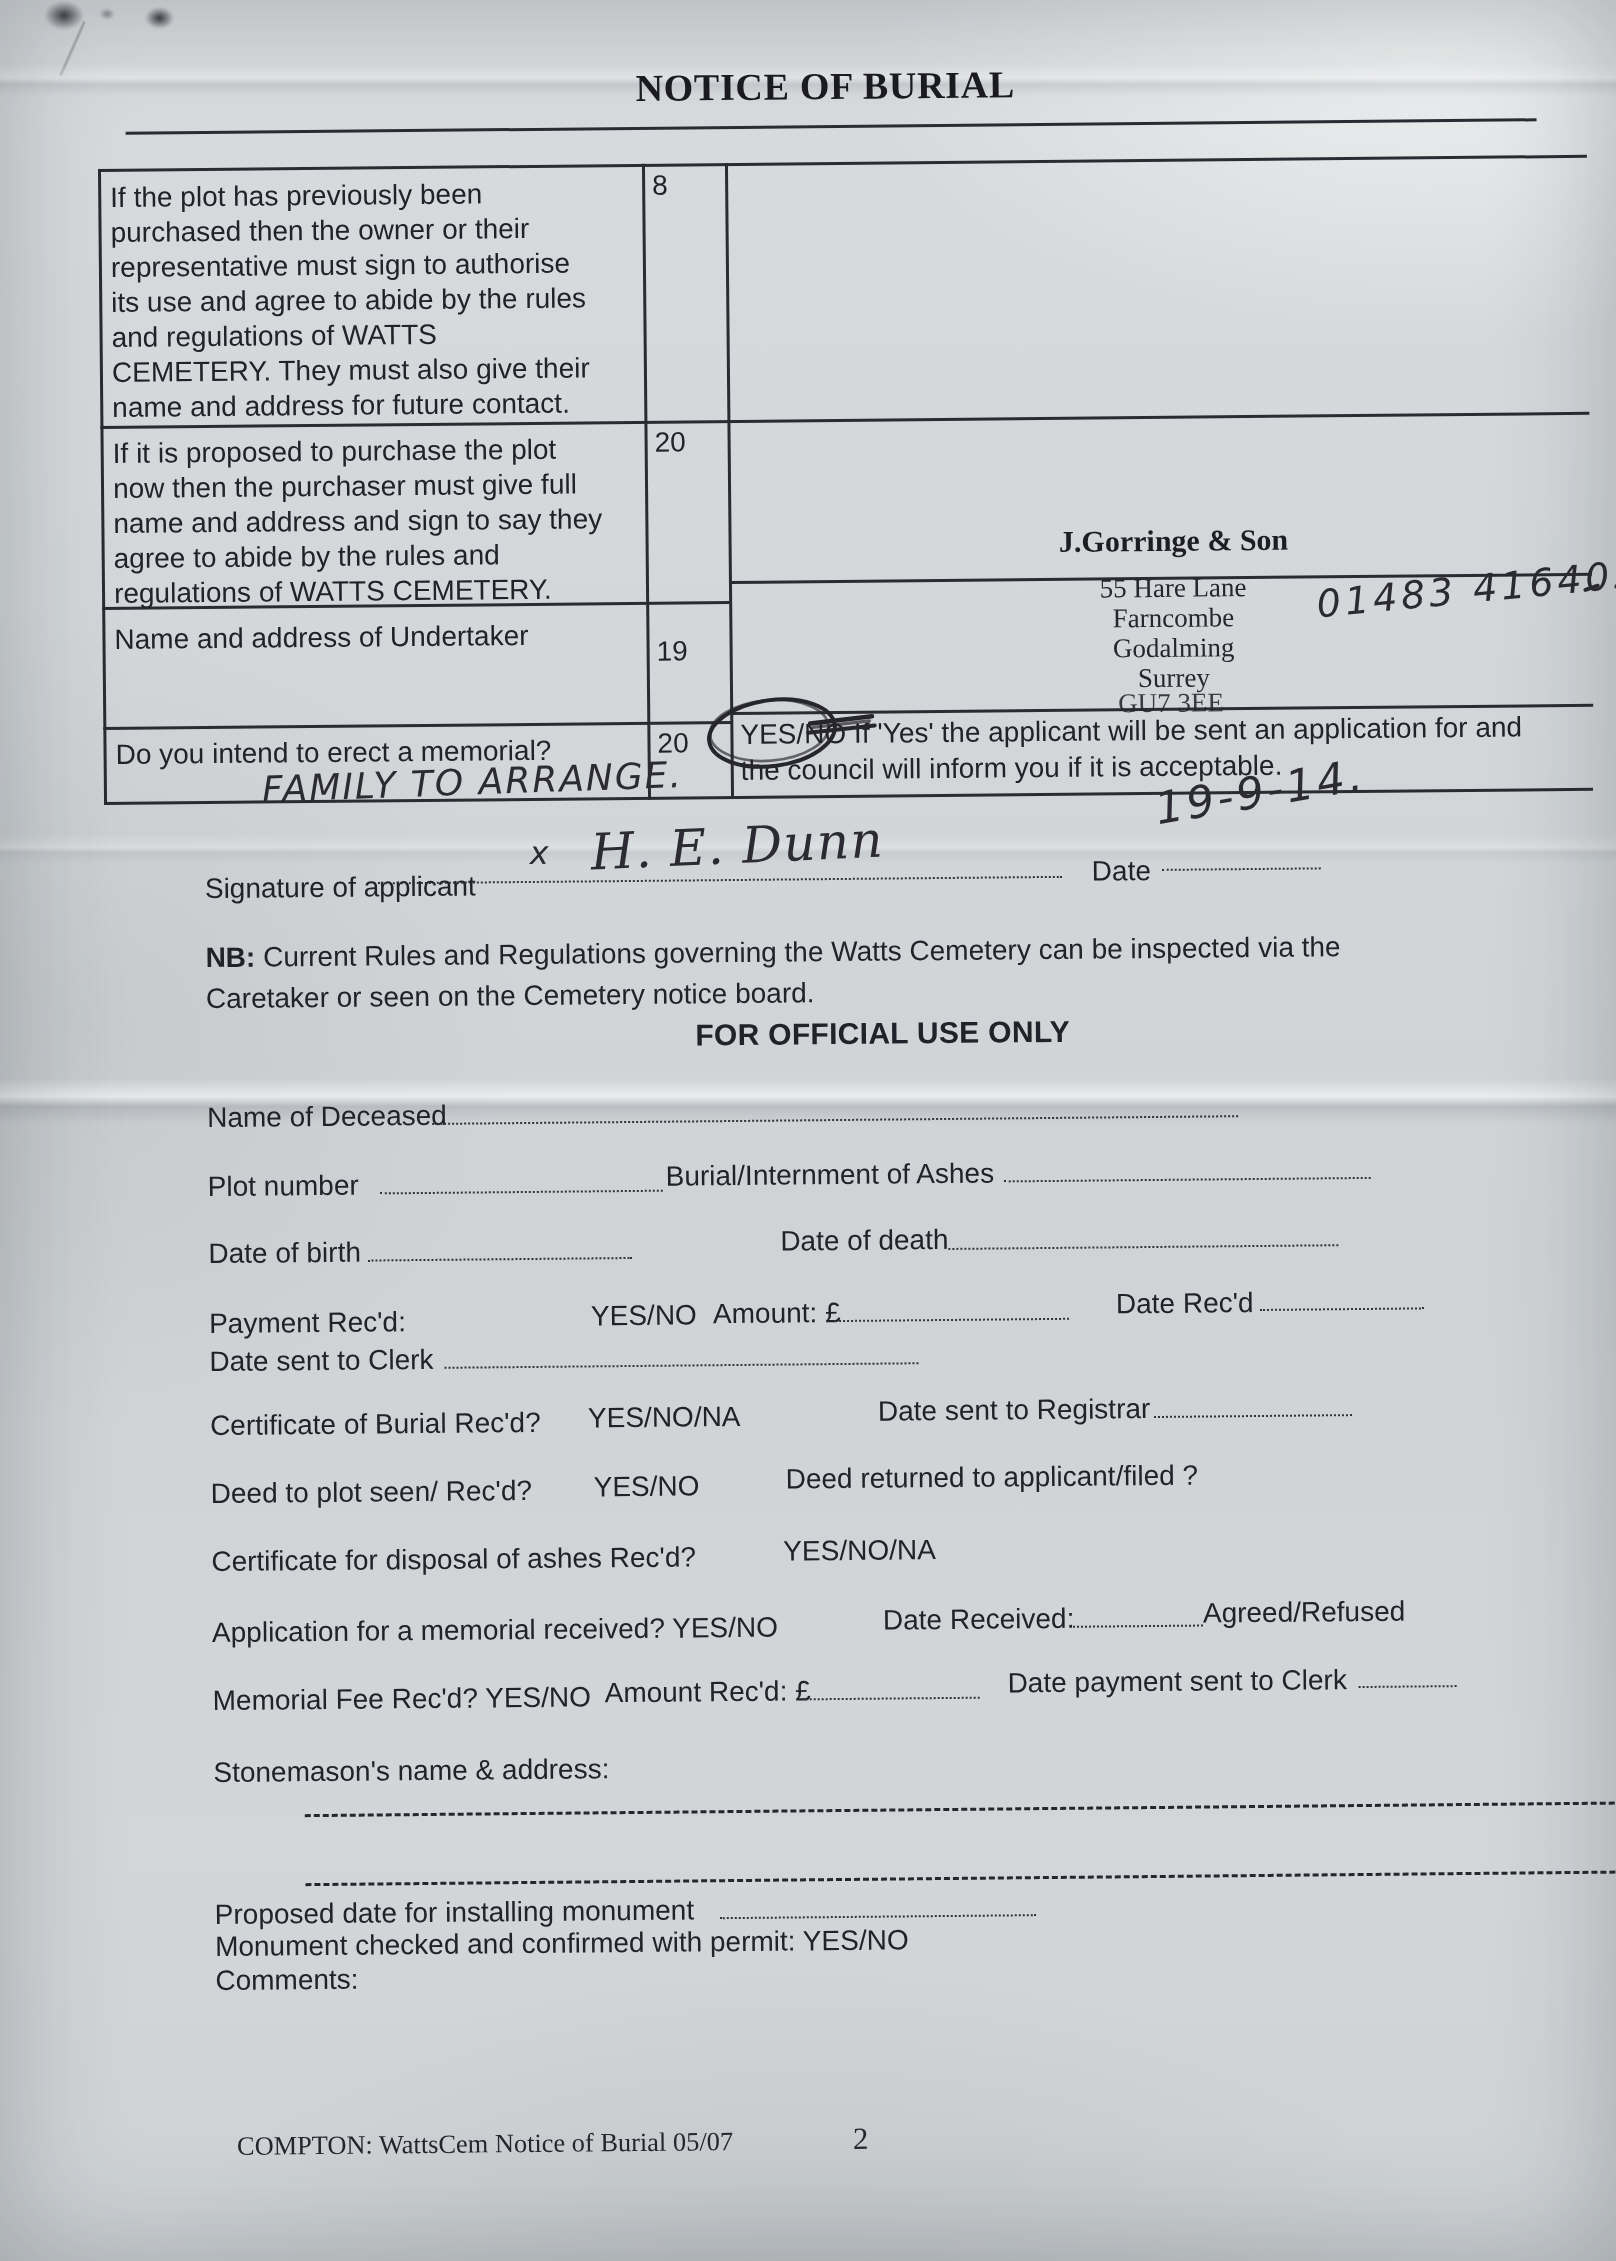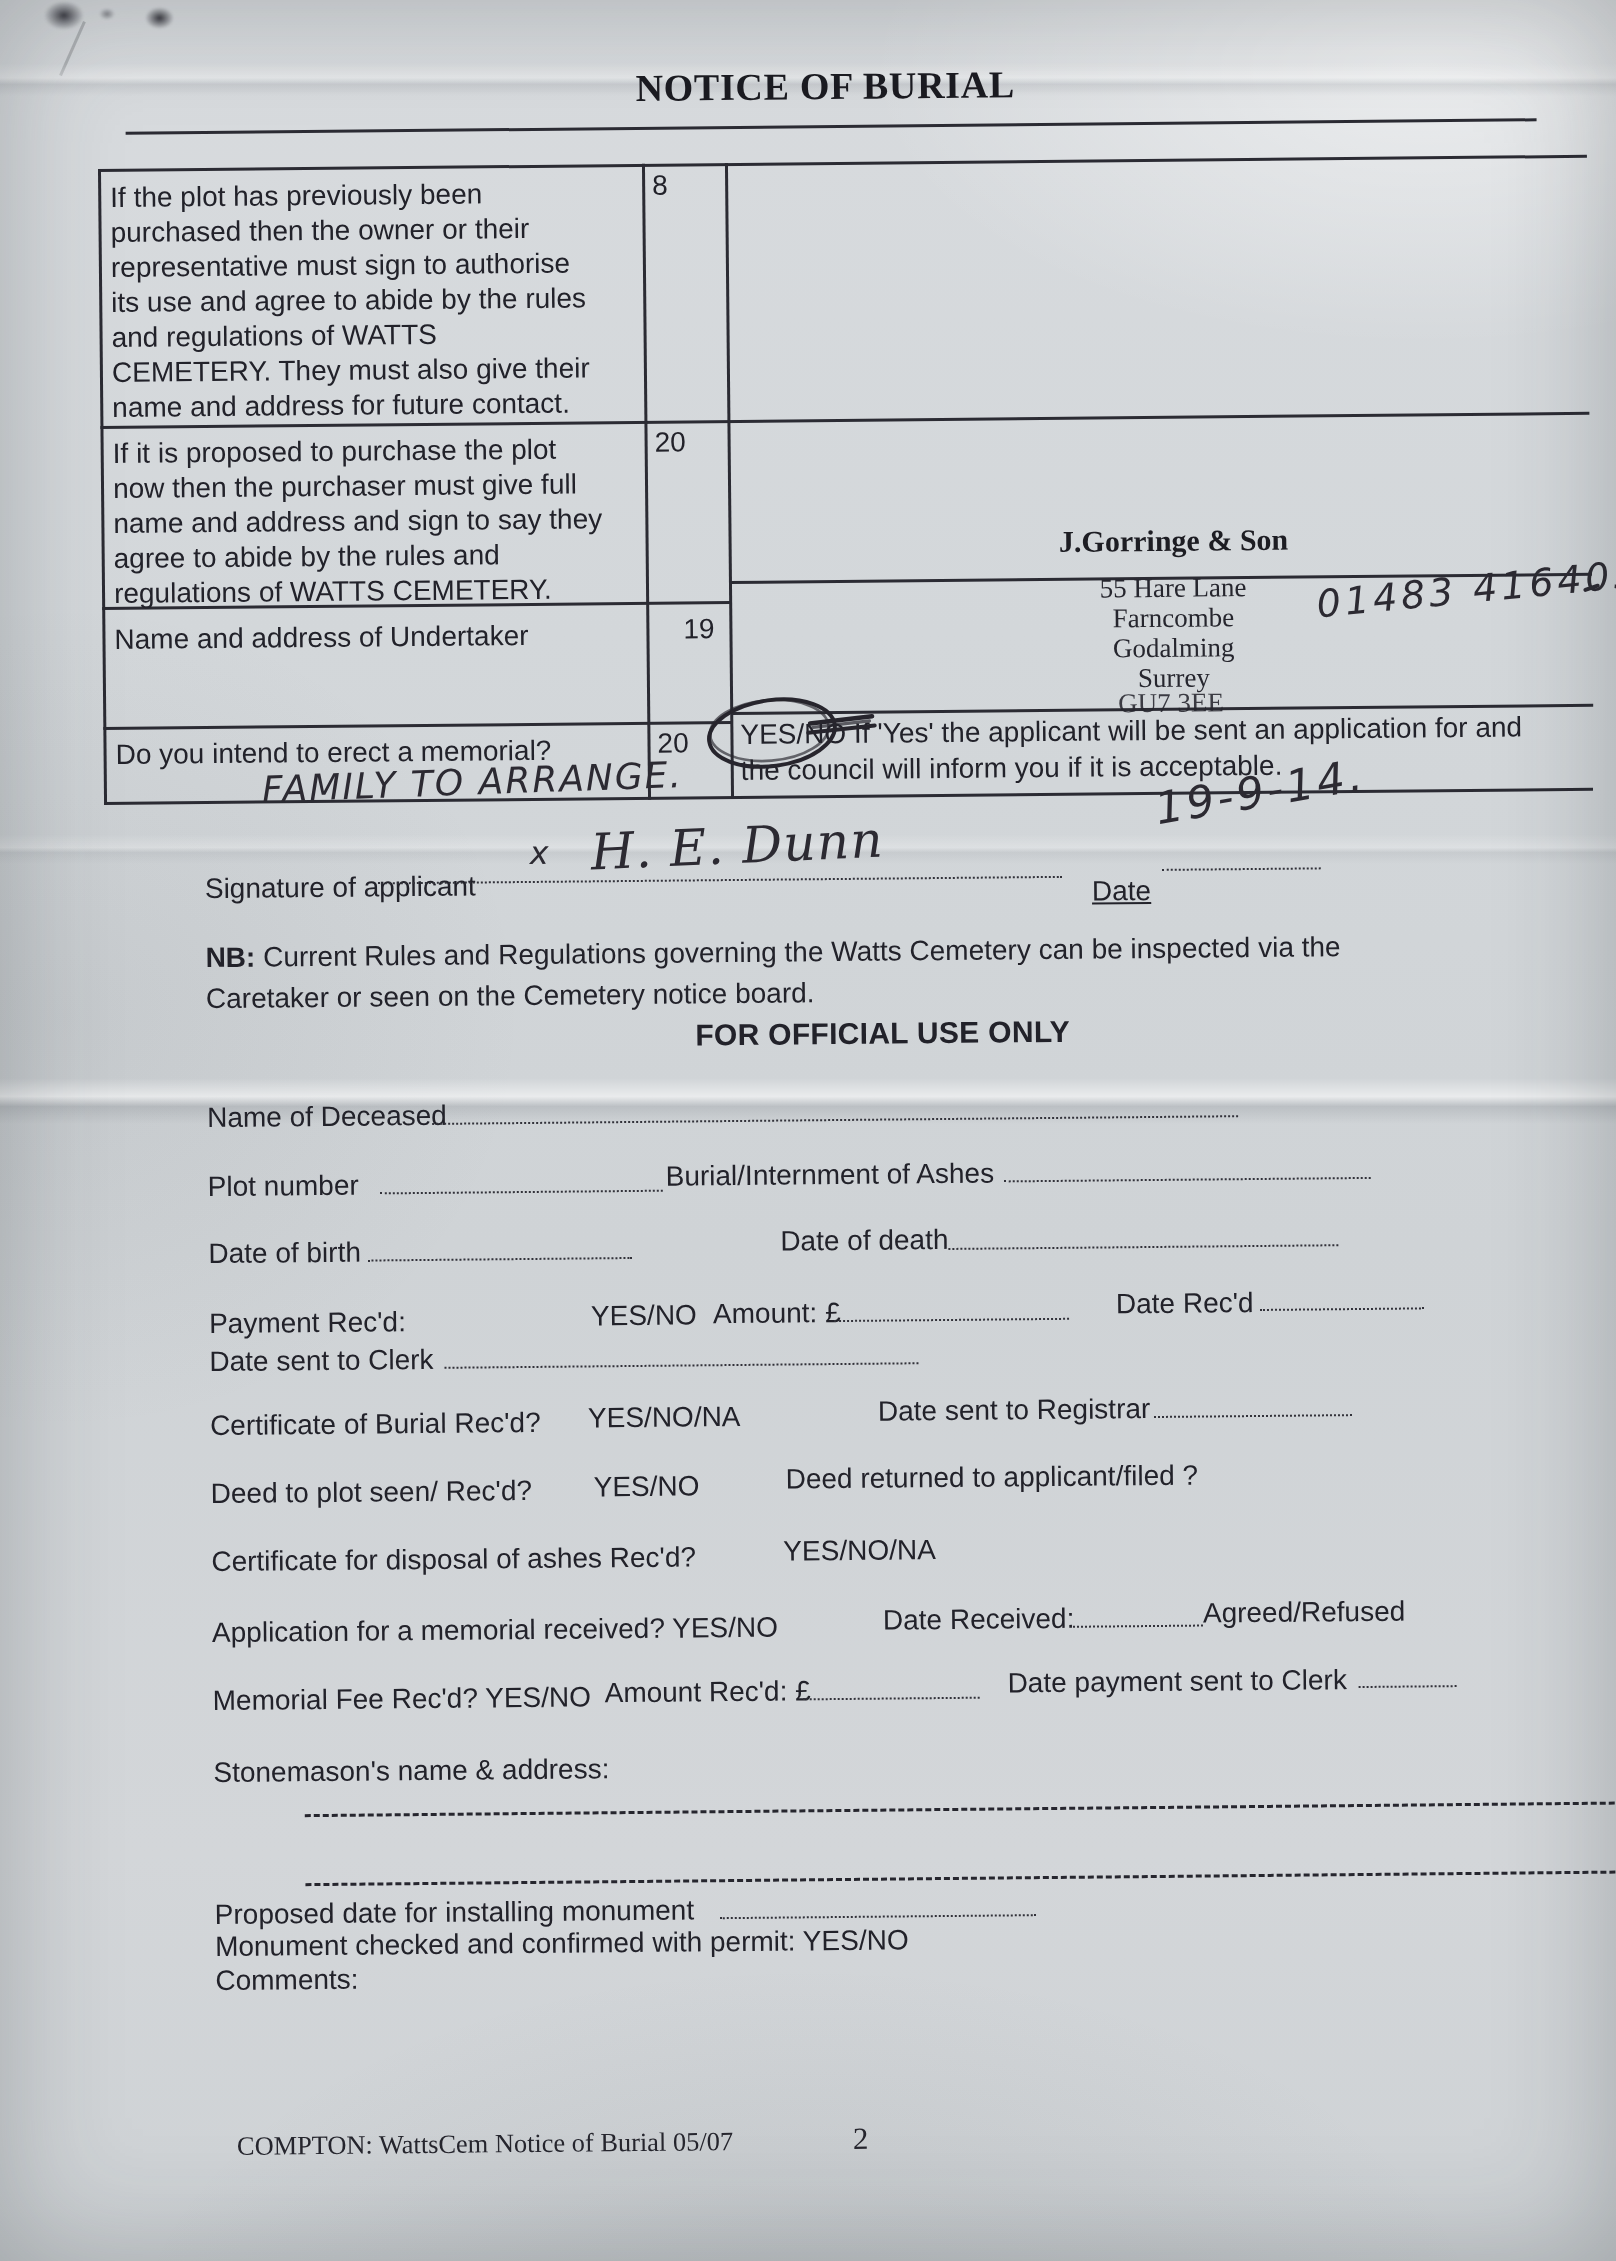--- a/index.html
+++ b/index.html
@@ -70,21 +70,21 @@
     <div>If it is proposed to purchase the plot</div>
     <div>now then the purchaser must give full</div>
     <div>name and address and sign to say they</div>
     <div>agree to abide by the rules and</div>
     <div>regulations of WATTS CEMETERY.</div>
   </div>
   <div class="abs t" style="left:652px;top:430px;">20</div>
   <div class="abs ts b" style="left:1018px;top:534px;width:304px;text-align:center;font-size:30px;white-space:nowrap;color:#1d1d23;">J.Gorringe &amp; Son</div>
 
   <div class="abs t" style="left:110px;top:622px;">Name and address of Undertaker</div>
-  <div class="abs t" style="left:652px;top:617px;margin-left:27px;">19</div>
+  <div class="abs t" style="left:652px;top:639px;">19</div>
   <div class="abs ts" style="left:1037px;top:583px;width:264px;text-align:center;font-size:27px;line-height:30px;color:#26262e;">
     <div>55 Hare Lane</div>
     <div>Farncombe</div>
     <div>Godalming</div>
     <div>Surrey</div>
   </div>
   <div class="abs ts" style="left:1113px;top:698px;font-size:27px;color:rgba(38,38,46,.88);">GU7 3EE</div>
   <div class="abs hw" style="left:1312px;top:580px;font-size:38px;letter-spacing:4px;transform:rotate(-5deg);">01483 416403</div>
   <div class="abs" style="left:1579px;top:600px;width:17px;height:4px;background:#2c2a32;transform:rotate(-18deg);border-radius:2px;"></div>
 
@@ -100,21 +100,21 @@
     <ellipse cx="106" cy="66" rx="90" ry="46" fill="none" stroke="#27252d" stroke-width="4" opacity=".65" transform="rotate(-4 106 66)"></ellipse>
     <path d="M168 56 L262 46" stroke="#27252d" stroke-width="7" fill="none" stroke-linecap="round"></path>
     <path d="M165 70 L266 60" stroke="#27252d" stroke-width="6" fill="none" stroke-linecap="round"></path>
     <path d="M172 62 L258 53" stroke="#27252d" stroke-width="5" fill="none" opacity=".7" stroke-linecap="round"></path>
   </svg>
 
   <div class="abs t" style="left:198px;top:872px;">Signature of applicant</div>
   <div class="abs dots" style="left:371px;top:885px;width:684px;"></div>
   <div class="abs hw" style="left:523px;top:838px;font-size:32px;">x</div>
   <div class="abs hw ts" style="left:584px;top:823px;font-size:50px;letter-spacing:1.3px;transform:rotate(-2deg);font-family:'DejaVu Serif',serif;font-style:italic;">H. E. Dunn</div>
-  <div class="abs t" style="left:1085px;top:883px;text-decoration:underline;">Date</div>
+  <div class="abs t" style="left:1085px;top:863px;">Date</div>
   <div class="abs dots" style="left:1155px;top:879px;width:159px;"></div>
   <div class="abs hw" style="left:1148px;top:777px;font-size:44px;letter-spacing:3.3px;transform:rotate(-9deg);">19-9-14.</div>
 
   <div class="abs t" style="left:198px;top:941px;">
     <span class="b">NB:</span><span> Current Rules and Regulations governing the Watts Cemetery can be inspected via the</span>
   </div>
   <div class="abs t" style="left:198px;top:982px;">Caretaker or seen on the Cemetery notice board.</div>
 
   <div class="abs t b" style="left:687px;top:1023px;font-size:30px;letter-spacing:0.3px;">FOR OFFICIAL USE ONLY</div>
 

